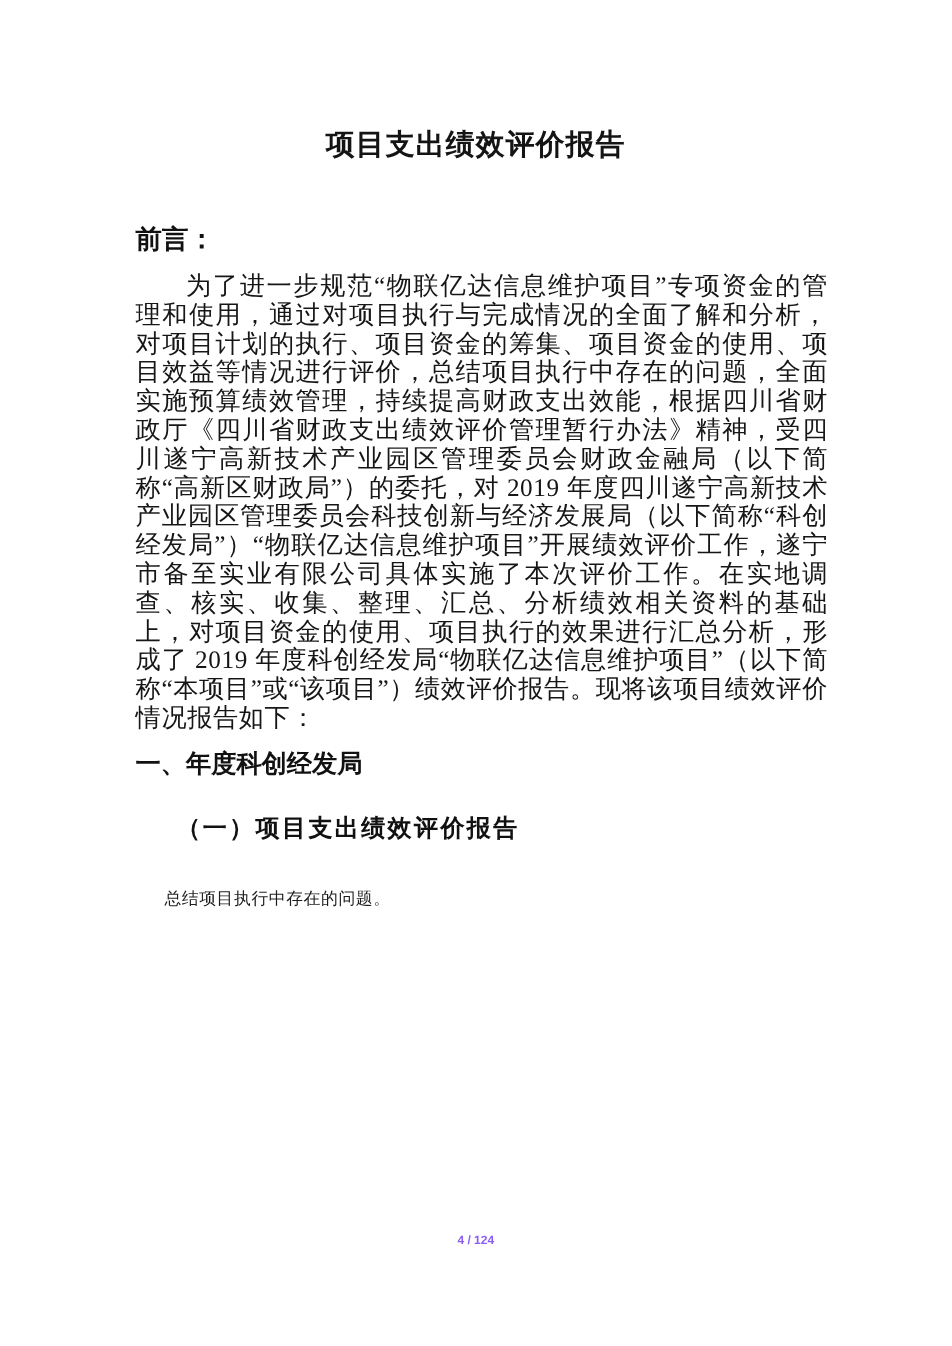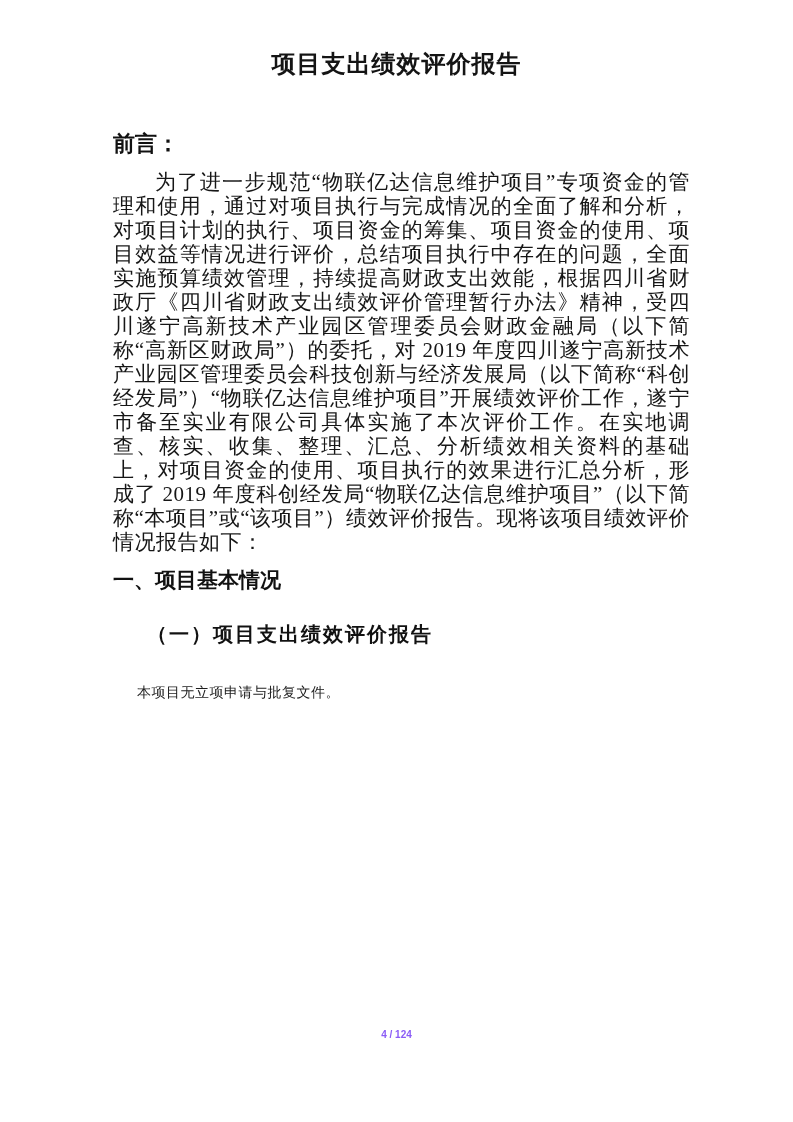--- a/index.html
+++ b/index.html
@@ -11,21 +11,21 @@
     color: #111111;
   }
   .page {
     position: relative;
     width: 793px;
     height: 1122px;
     background: #ffffff;
     overflow: hidden;
   }
   .doc-title {
-    padding-top: 48px;
+    padding-top: 104px;
     text-align: center;
     font-family: "Liberation Sans", "DejaVu Sans", sans-serif;
     font-weight: bold;
     font-size: 24px;
     letter-spacing: 1px;
     color: #141414;
   }
   .doc-subtitle {
     margin-top: 17px;
     text-align: center;
@@ -91,21 +91,21 @@
 
 <div class="page">
 
   <div class="doc-title">项目支出绩效评价报告</div>
 
 
   <div class="preface-heading">前言：</div>
 
   <div class="preface-paragraph">为了进一步规范“物联亿达信息维护项目”专项资金的管理和使用，通过对项目执行与完成情况的全面了解和分析，对项目计划的执行、项目资金的筹集、项目资金的使用、项目效益等情况进行评价，总结项目执行中存在的问题，全面实施预算绩效管理，持续提高财政支出效能，根据四川省财政厅《四川省财政支出绩效评价管理暂行办法》精神，受四川遂宁高新技术产业园区管理委员会财政金融局（以下简称“高新区财政局”）的委托，对 2019 年度四川遂宁高新技术产业园区管理委员会科技创新与经济发展局（以下简称“科创经发局”）“物联亿达信息维护项目”开展绩效评价工作，遂宁市备至实业有限公司具体实施了本次评价工作。在实地调查、核实、收集、整理、汇总、分析绩效相关资料的基础上，对项目资金的使用、项目执行的效果进行汇总分析，形成了 2019 年度科创经发局“物联亿达信息维护项目”（以下简称“本项目”或“该项目”）绩效评价报告。现将该项目绩效评价情况报告如下：</div>
 
-  <div class="section-heading">一、项目基本情况</div>
+  <div class="section-heading">一、年度科创经发局</div>
 
   <div class="subsection-heading">（一）项目支出绩效评价报告</div>
 
-  <div class="subsection-body">本项目无立项申请与批复文件。</div>
+  <div class="subsection-body">总结项目执行中存在的问题。</div>
 
   <div class="page-footer">4 / 124</div>
 
 </div>
 
 </body></html>

